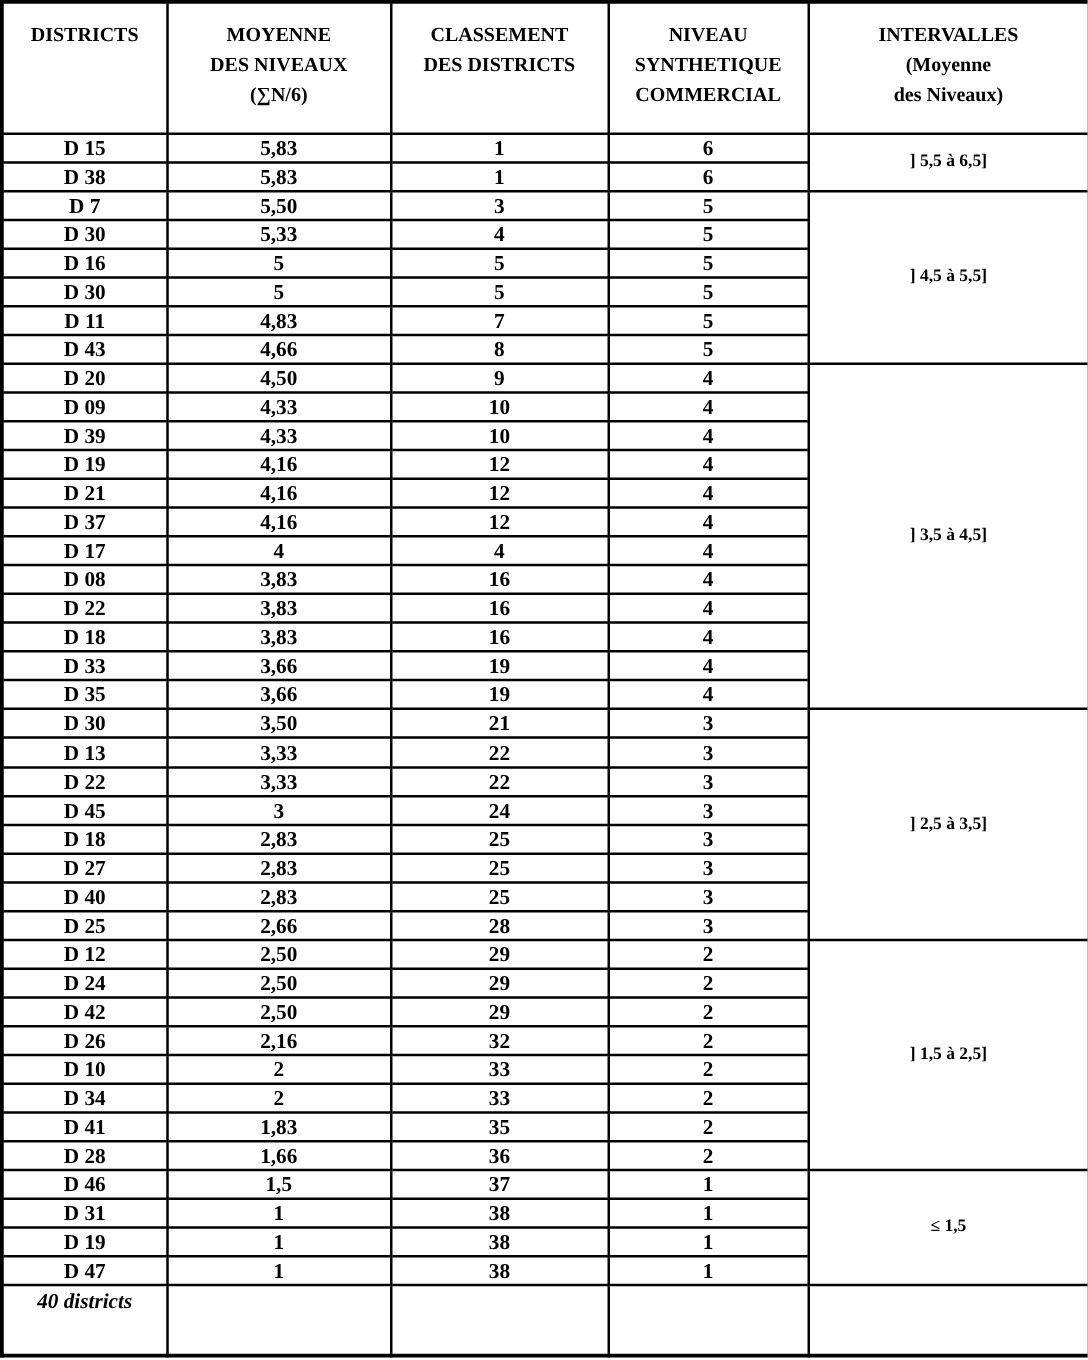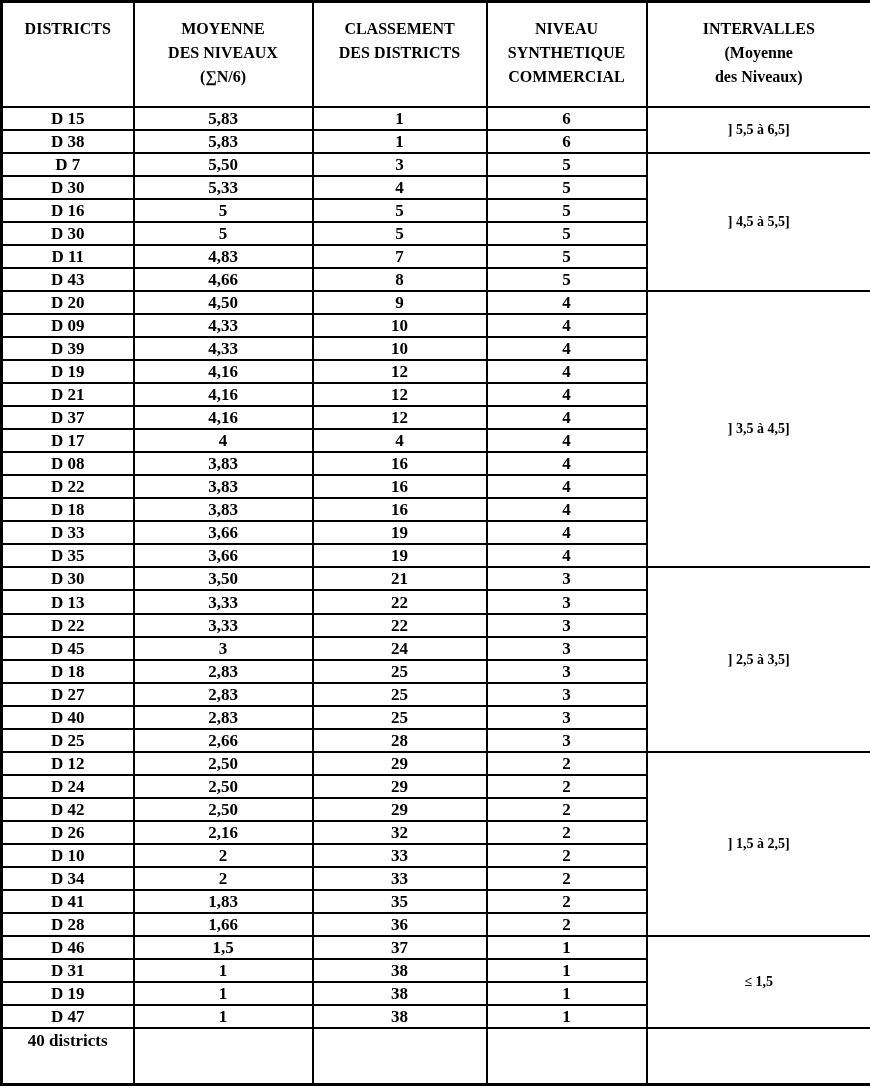--- a/index.html
+++ b/index.html
@@ -41,21 +41,21 @@
   tbody tr { height: 15px; }
   tbody td {
     font-size: 17px;
     line-height: 1;
     vertical-align: middle;
   }
   td.interval-cell {
     font-size: 14px;
     vertical-align: middle;
   }
-  tr.footer-row { height: 46px; }
+  tr.footer-row { height: 46px; font-style: italic; }
   tr.footer-row td {
     vertical-align: top;
     padding-top: 3px;
   }
 </style>
 </head>
 <body>
 
 <table id="districts-table">
   <colgroup>

